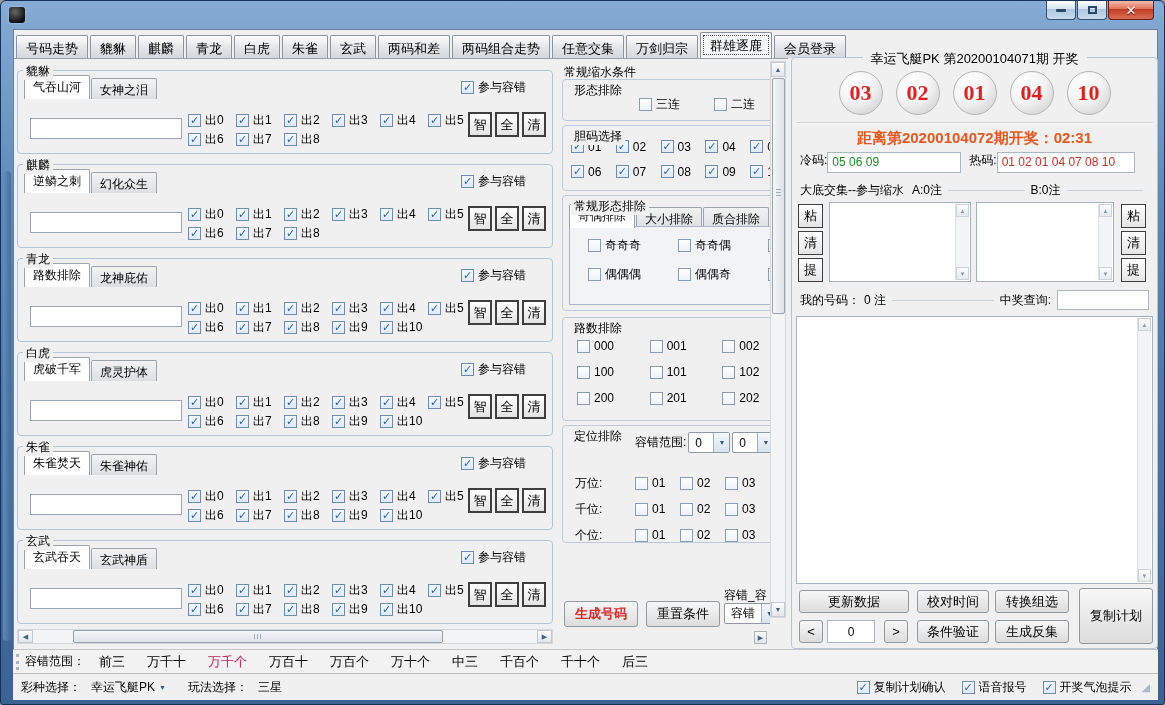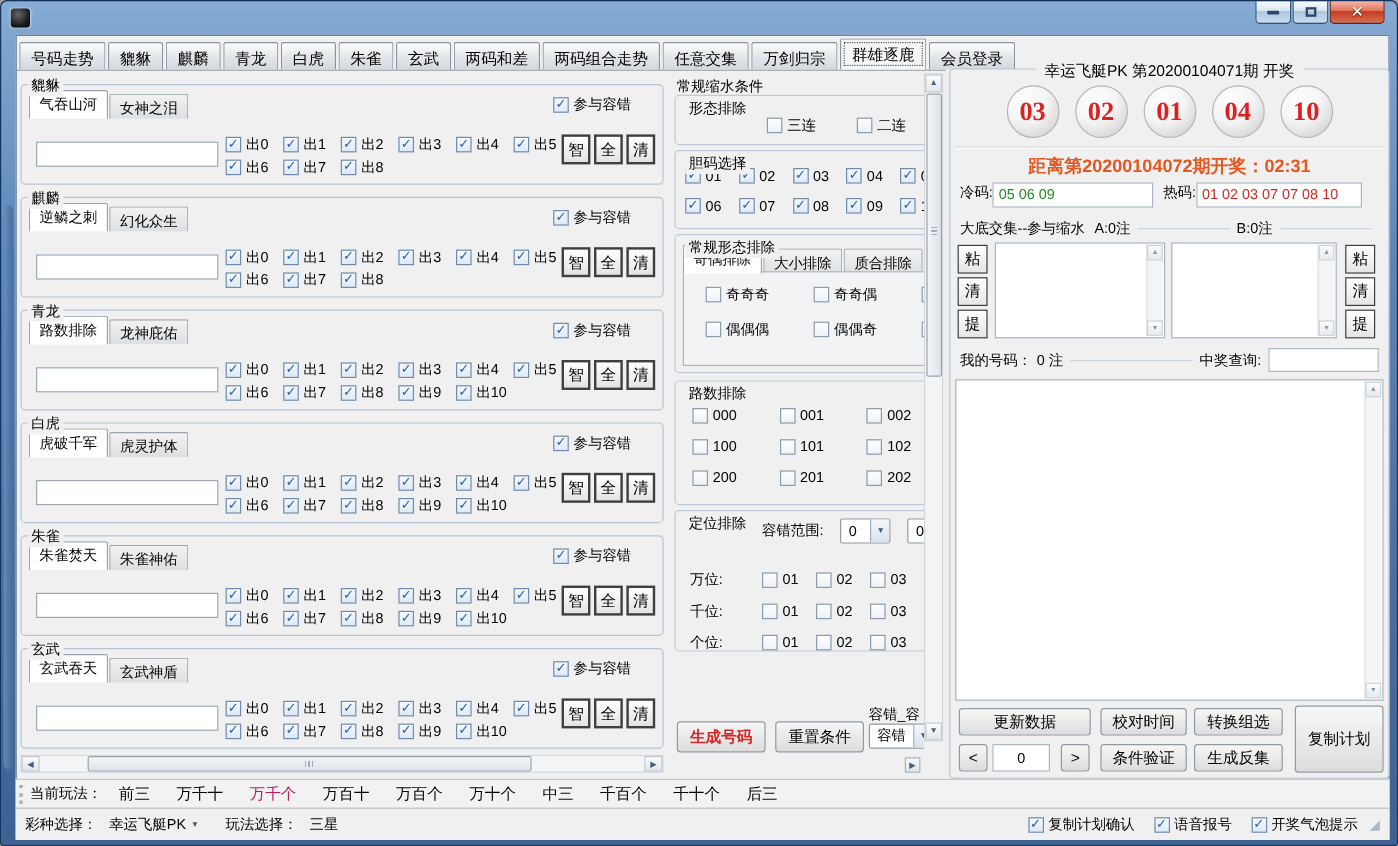--- a/index.html
+++ b/index.html
@@ -64,21 +64,21 @@
   .shape-opts{display:flex;gap:34px;padding:16px 0 0 76px}
   .dan-rows{padding:12px 0 0 8px}
   .dan-rows .cbrow .cbw{width:45px}
   .reg-tabs{position:absolute;top:8px;left:6px;display:flex;align-items:flex-end}
   .reg-box{position:absolute;left:6px;right:-20px;top:30px;bottom:5px;border:1px solid #aab6c4;background:#f2f3f4}
   .reg-opts{padding:10px 0 0 18px;display:flex;flex-wrap:wrap;width:300px}
   .reg-opts .cbw{width:90px;margin-bottom:12px}
   .road-rows{padding:16px 0 0 14px}
   .road-rows .cbrow{height:24px}
   .road-rows .cbw{width:77px}
-  .range-row{position:absolute;top:6px;left:72px;display:flex;align-items:center;gap:14px;white-space:nowrap}
+  .range-row{position:absolute;top:6px;left:72px;display:flex;align-items:center;gap:2px;white-space:nowrap}
   .dd{display:inline-flex;align-items:center;height:21px;border:1px solid #8e9aa8;background:#fff;border-radius:2px}
   .dd .dval{padding:0 6px;min-width:24px}
   .dd .darr{width:16px;height:100%;display:flex;align-items:center;justify-content:center;font-size:7px;color:#3c5a7c;
     background:linear-gradient(#f4f7fa,#d8e2ec);border-left:1px solid #9fb0c2}
   .pos-rows{position:absolute;top:44px;left:0;right:0}
   .pos-row{display:flex;align-items:center;height:26px;padding-left:12px}
   .pos-label{width:60px}
   .pos-row .cbw{width:45px}
   .mid-btns{position:absolute;top:540px;left:0;width:240px}
   .pbtn{position:absolute;height:26px;border:1px solid #8e9aa5;border-radius:3px;background:linear-gradient(#f6f6f6,#ddd);
@@ -836,21 +836,21 @@
         <div class="ball">04</div>
         <div class="ball">10</div>
       </div>
     <div class="rp-divider"></div>
     <div class="countdown">距离第20200104072期开奖：02:31</div>
 
     <div class="ch-row">
       <span class="ch-label">冷码:</span>
       <span class="ch-field cold-field">05 06 09</span>
       <span class="ch-label">热码:</span>
-      <span class="ch-field hot-field">01 02 03 07 07 08 10</span>
+      <span class="ch-field hot-field">01 02 01 04 07 08 10</span>
     </div>
 
     <div class="int-head">
       <span>大底交集--参与缩水</span>
       <span style="margin-left:8px">A:0注</span>
       <span class="int-line"></span>
       <span>B:0注</span>
       <span class="int-line"></span>
     </div>
 
@@ -900,21 +900,21 @@
         <button class="rbtn" style="left: 203px; top: 562px; width: 74px;">生成反集</button>
       </div>
     <button class="rbtn" style="left:7px;top:562px;width:24px">&lt;</button>
     <input class="spin-input" value="0" style="">
     <button class="rbtn" style="left:92px;top:562px;width:24px">&gt;</button>
     <button class="copy-btn">复制计划</button>
   </div>
 
   <div class="playbar">
     <span class="pb-grip"></span>
-    <span class="lab">当前玩法：</span>
+    <span class="lab">容错范围：</span>
     <span id="play-items"><span class="pitem">前三</span><span class="pitem">万千十</span><span class="pitem active">万千个</span><span class="pitem">万百十</span><span class="pitem">万百个</span><span class="pitem">万十个</span><span class="pitem">中三</span><span class="pitem">千百个</span><span class="pitem">千十个</span><span class="pitem">后三</span></span>
   </div>
 
   <div class="statusbar">
     <span class="lab">彩种选择：</span>
     <span class="sb-dd">
       <span>幸运飞艇PK</span>
       <span class="caret">▼</span>
     </span>
     <span class="lab">玩法选择：</span>

